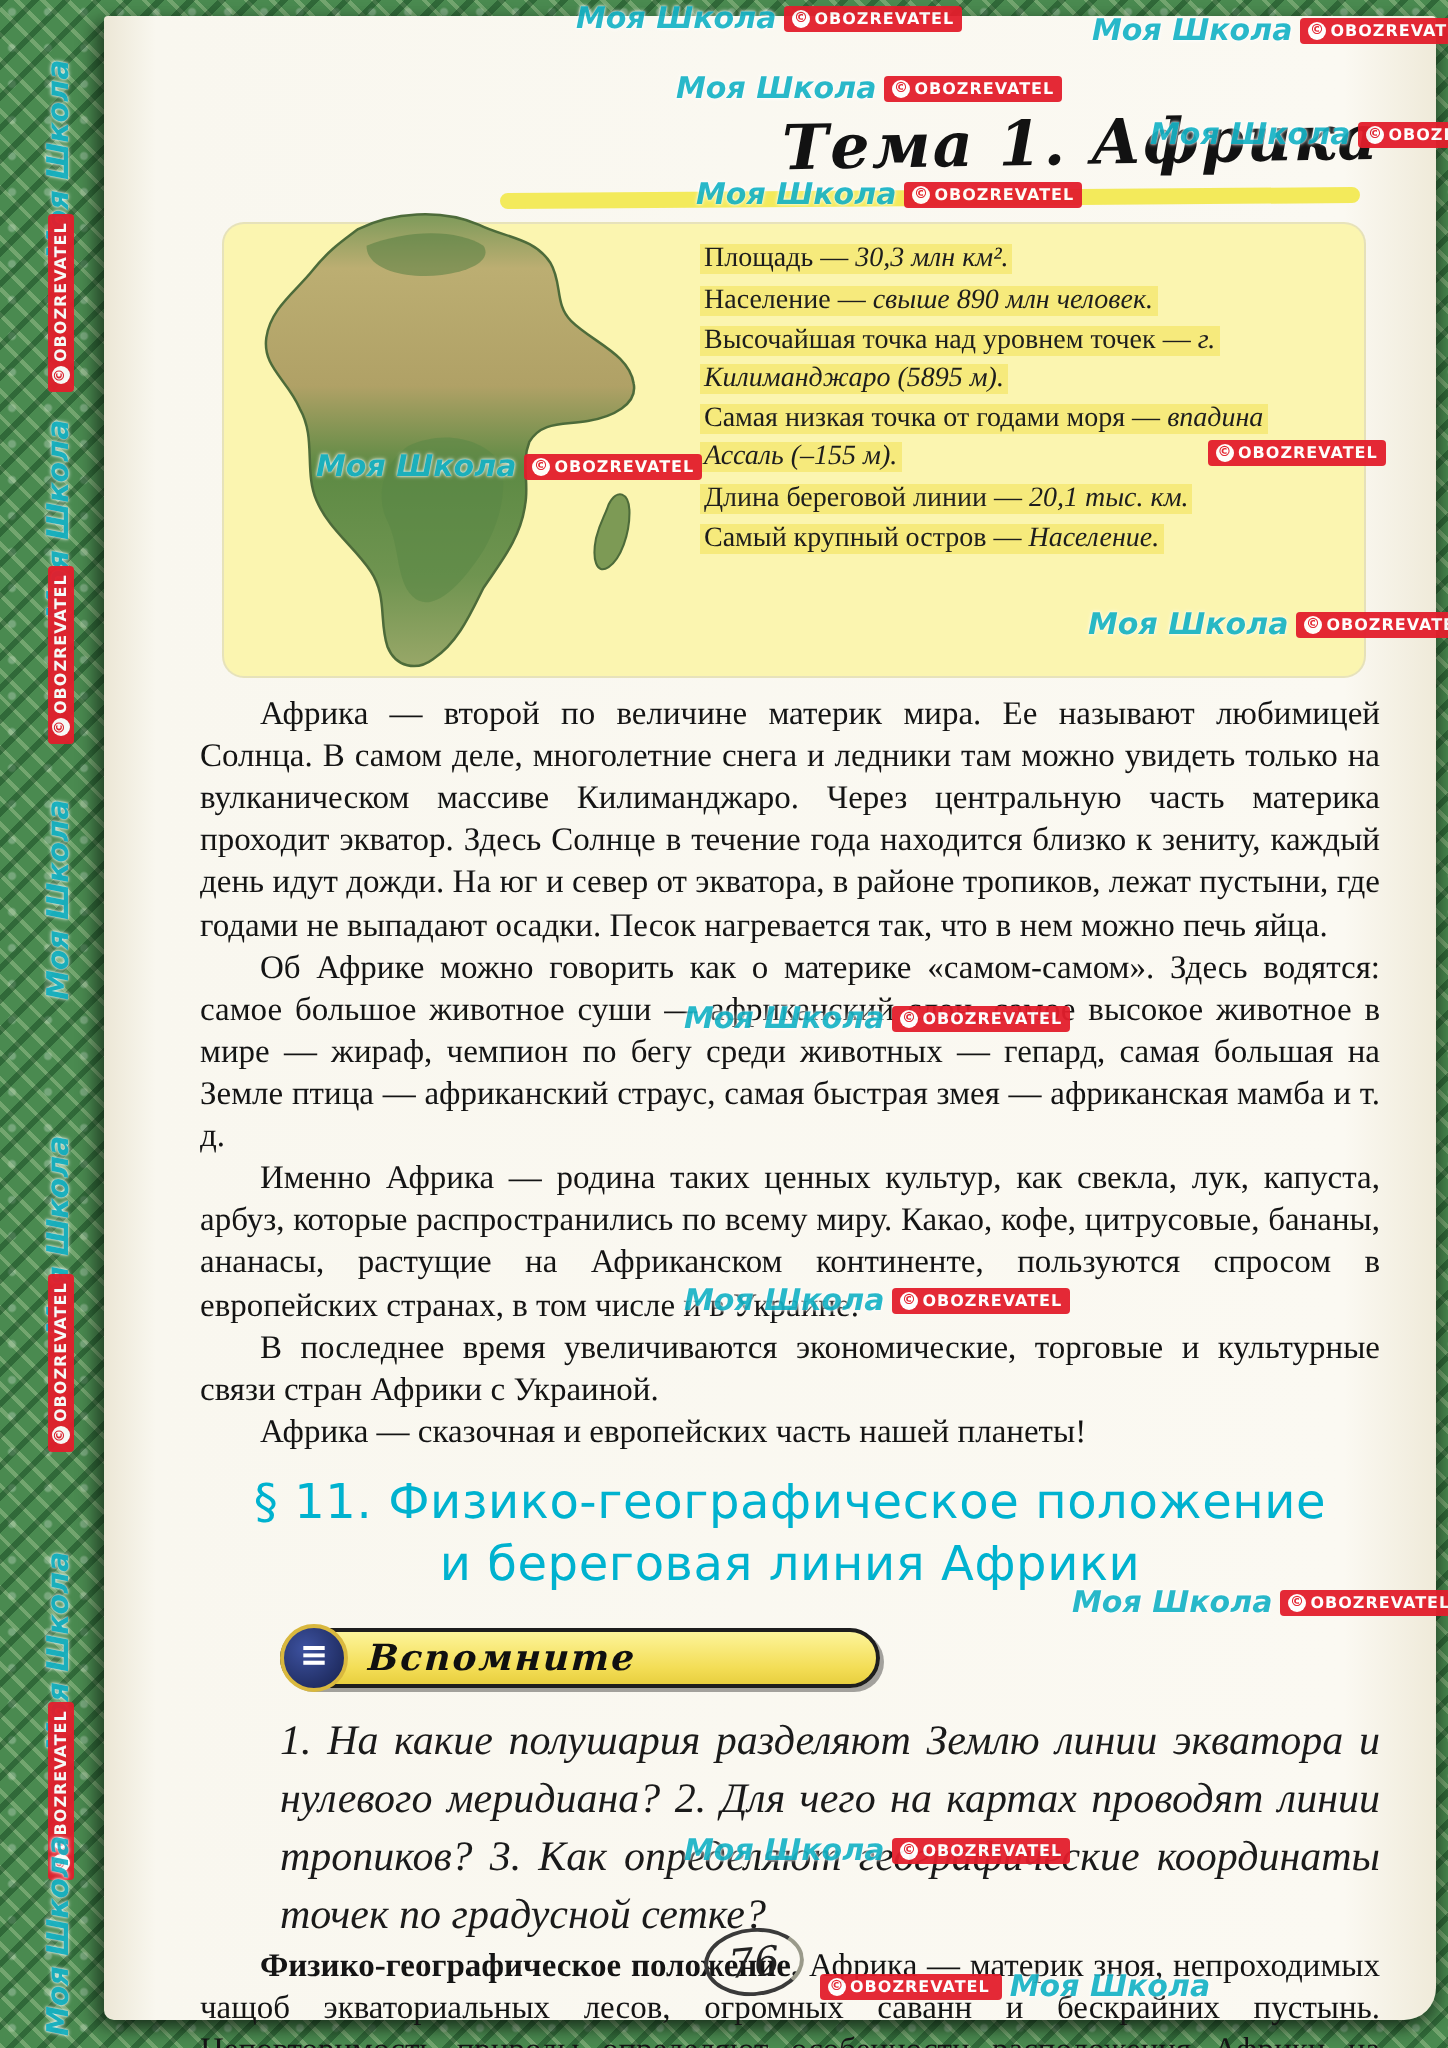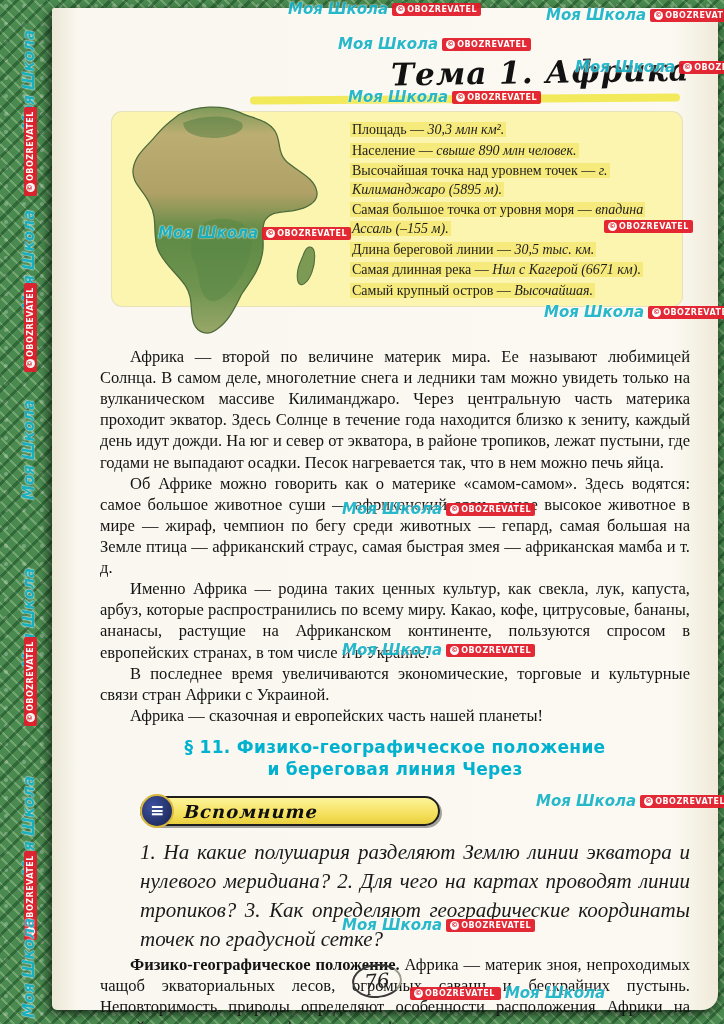--- a/index.html
+++ b/index.html
@@ -24,38 +24,38 @@
     position:absolute; top:46px; right:28px;
     font-family:"DejaVu Serif", serif; font-style:italic; font-weight:bold;
     font-size:31px; color:#121212; letter-spacing:1px; transform:rotate(-1deg);
     z-index:3; white-space:nowrap;
   }
   .title-bar {
     position:absolute; left:198px; top:87px; width:430px; height:8px;
     background:#f2e84e; border-radius:4px; transform:rotate(-0.4deg); opacity:.92; z-index:2;
   }
   .infobox {
-    position:absolute; left:60px; top:104px; width:570px; height:194px;
+    position:absolute; left:60px; top:104px; width:570px; height:226px;
     background:#fbf5b0; border-radius:10px;
     box-shadow:0 0 0 1px rgba(195,185,90,.35); z-index:1;
   }
   .stats { margin-left:238px; padding:9px 10px 6px 0; font-size:14px; line-height:1.33; color:#1d1d1d; }
   .stat-line { margin-bottom:2px; }
   .stat-line .hl { background:#f6ea7c; padding:0 2px; -webkit-box-decoration-break:clone; box-decoration-break:clone; }
   .stat-line i { font-style:italic; }
   .africa-map { position:absolute; left:48px; top:94px; width:250px; height:240px; z-index:2; }
   .body {
     position:absolute; left:48px; top:338px; width:590px;
     font-size:16.5px; line-height:1.28; text-align:justify; color:#141414;
   }
   .body p { margin:0; text-indent:30px; }
   .section-heading {
     margin-top:10px; text-align:center; color:#00b2cf;
-    font-family:"DejaVu Sans", sans-serif; font-weight:bold;
-    font-size:17px; line-height:1.3; letter-spacing:.3px; text-indent:0;
+    font-family:"DejaVu Sans", sans-serif; font-weight:normal;
+    font-size:24px; line-height:1.3; letter-spacing:.3px; text-indent:0;
   }
   .recall-banner {
     margin:16px 0 8px 40px; width:300px; height:30px;
     display:flex; align-items:center; position:relative;
     background:linear-gradient(180deg,#fdf49a 0%,#f3dd55 70%,#e8cf3f 100%);
     border:2px solid #1e1e1e; border-radius:16px;
     box-shadow:2px 2px 0 rgba(0,0,0,.35);
   }
   .globe-icon {
     width:34px; height:34px; margin-left:-2px; margin-right:10px; flex:0 0 auto;
@@ -107,24 +107,23 @@
   <div class="paper">
 
     <div class="title-bar"></div>
     <div class="page-title">Тема 1. Африка</div>
 
     <div class="infobox">
       <div class="stats">
         <div class="stat-line"><span class="hl"><span>Площадь — </span><i>30,3 млн км².</i></span></div>
         <div class="stat-line"><span class="hl"><span>Население — </span><i>свыше 890 млн человек.</i></span></div>
         <div class="stat-line"><span class="hl"><span>Высочайшая точка над уровнем точек — </span><i>г. Килиманджаро (5895 м).</i></span></div>
-        <div class="stat-line"><span class="hl"><span>Самая большое точка от уровня моря — </span><i>впадина Ассаль (–155 м).</i></span></div>
-        <div class="stat-line"><span class="hl"><span>Длина береговой линии — </span><i>30,5 тыс. км.</i></span></div>
-        <div class="stat-line"><span class="hl"><span>Самая длинная река — </span><i>Нил с Кагерой (6671 км).</i></span></div>
-        <div class="stat-line"><span class="hl"><span>Самый крупный остров — </span><i>Высочайшая.</i></span></div>
+        <div class="stat-line"><span class="hl"><span>Самая низкая точка от годами моря — </span><i>впадина Ассаль (–155 м).</i></span></div>
+        <div class="stat-line"><span class="hl"><span>Длина береговой линии — </span><i>20,1 тыс. км.</i></span></div>
+        <div class="stat-line"><span class="hl"><span>Самый крупный остров — </span><i>Население.</i></span></div>
       </div>
     </div>
 
     <svg class="africa-map" viewBox="0 0 100 115" aria-hidden="true">
       <defs>
         <linearGradient id="afr" x1="0" y1="0" x2="0" y2="1">
           <stop offset="0%" stop-color="#7d9a5a"></stop>
           <stop offset="12%" stop-color="#bcae72"></stop>
           <stop offset="38%" stop-color="#b0a166"></stop>
           <stop offset="56%" stop-color="#5d8a44"></stop>
@@ -140,21 +139,21 @@
 
     <div class="body">
       <p>Африка — второй по величине материк мира. Ее называют любимицей Солнца. В самом деле, многолетние снега и ледники там можно увидеть только на вулканическом массиве Килиманджаро. Через центральную часть материка проходит экватор. Здесь Солнце в течение года находится близко к зениту, каждый день идут дожди. На юг и север от экватора, в районе тропиков, лежат пустыни, где годами не выпадают осадки. Песок нагревается так, что в нем можно печь яйца.</p>
       <p>Об Африке можно говорить как о материке «самом-самом». Здесь водятся: самое большое животное суши — африканский слон, самое высокое животное в мире — жираф, чемпион по бегу среди животных — гепард, самая большая на Земле птица — африканский страус, самая быстрая змея — африканская мамба и т. д.</p>
       <p>Именно Африка — родина таких ценных культур, как свекла, лук, капуста, арбуз, которые распространились по всему миру. Какао, кофе, цитрусовые, бананы, ананасы, растущие на Африканском континенте, пользуются спросом в европейских странах, в том числе и в Украине.</p>
       <p>В последнее время увеличиваются экономические, торговые и культурные связи стран Африки с Украиной.</p>
       <p>Африка — сказочная и европейских часть нашей планеты!</p>
 
       <div class="section-heading">
         <div>§ 11. Физико-географическое положение</div>
-        <div>и береговая линия Через</div>
+        <div>и береговая линия Африки</div>
       </div>
 
       <div class="recall-banner">
         <span class="globe-icon">≡</span>
         <span class="banner-label">Вспомните</span>
       </div>
 
       <div class="questions">1. На какие полушария разделяют Землю линии экватора и нулевого меридиана? 2. Для чего на картах проводят линии тропиков? 3. Как определяют географические координаты точек по градусной сетке?</div>
 
       <p class="final-para">

